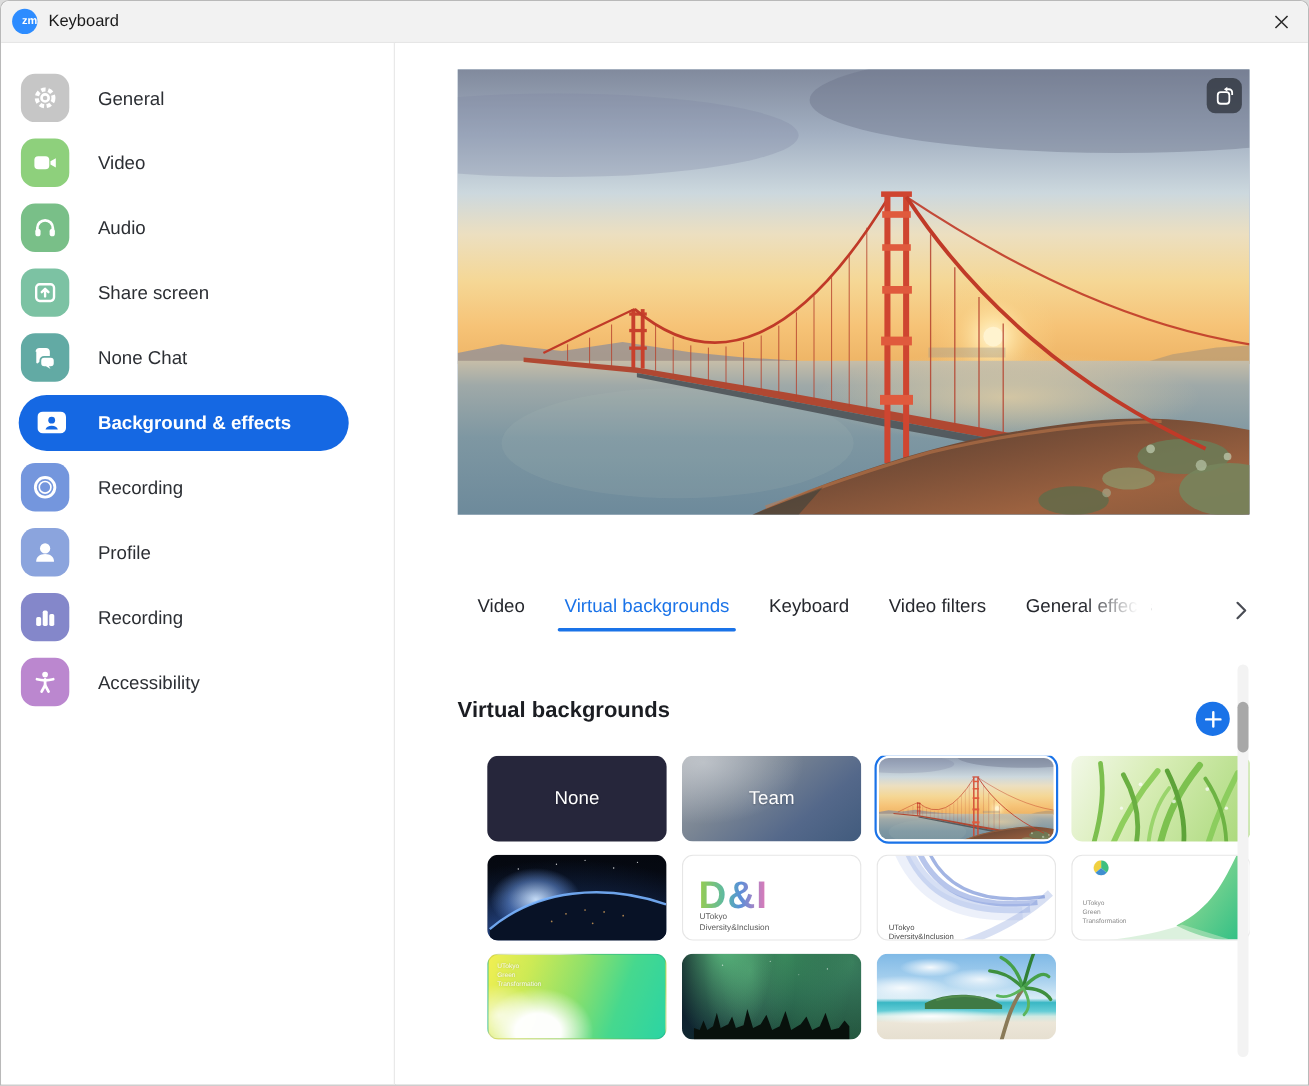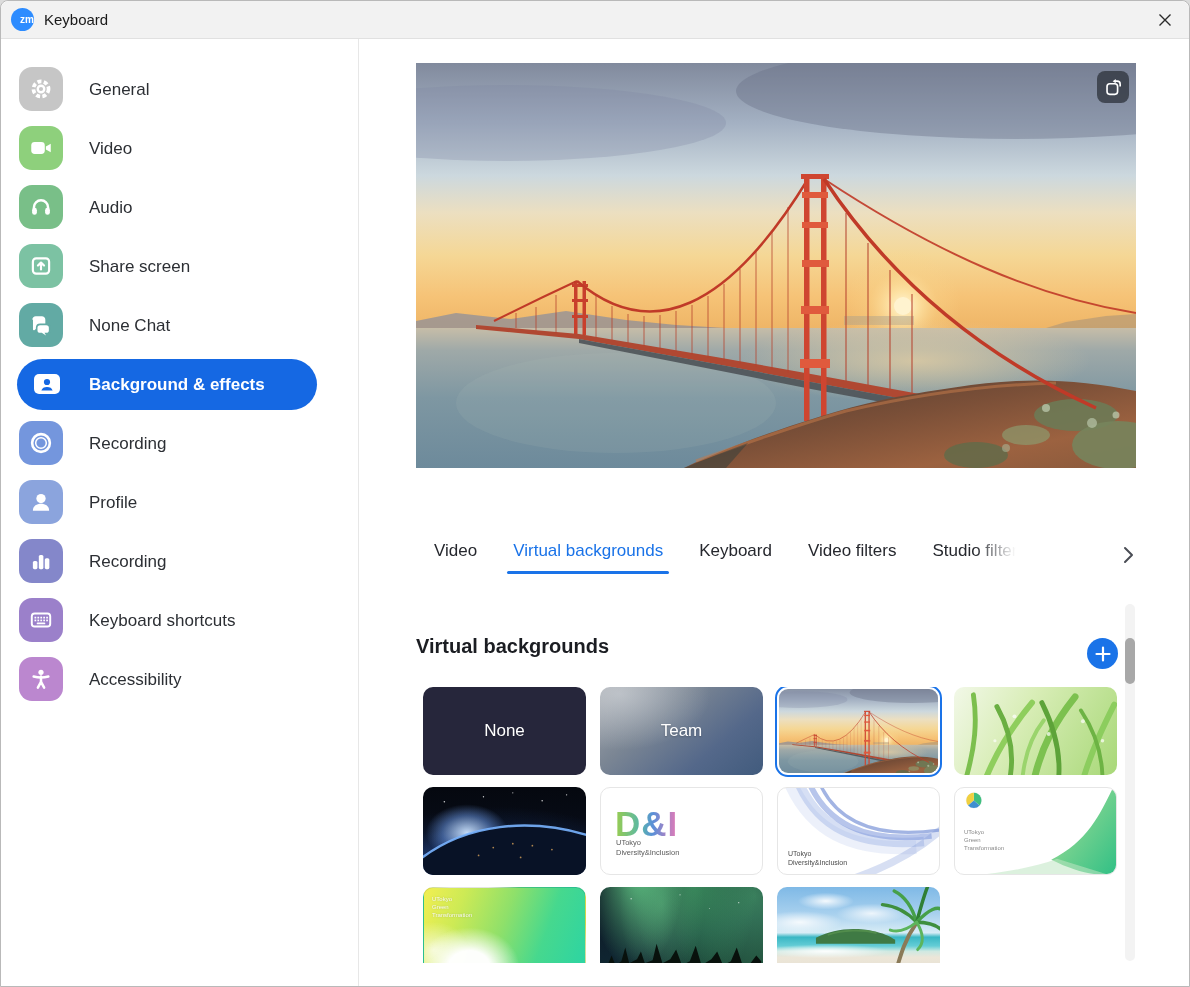--- a/index.html
+++ b/index.html
@@ -45,21 +45,21 @@
   .tab.fade span::after{content:"";position:absolute;top:0;bottom:0;right:0;width:55%;
         background:linear-gradient(90deg,rgba(255,255,255,0),#fff 80%);}
   .tabs-more{position:absolute;left:757px;top:506px;width:22px;height:22px;border:none;background:transparent;cursor:pointer;}
   
   .section-title{position:absolute;left:56px;top:596px;font-size:20px;font-weight:bold;color:#1b1d22;}
   .addbtn{position:absolute;left:727px;top:599px;width:31px;height:31px;border:none;border-radius:50%;
           background:var(--blue);display:flex;align-items:center;justify-content:center;cursor:pointer;}
   
   .bg-scroll{position:absolute;left:63px;top:648px;width:713px;height:276px;overflow:hidden;}
   .bg-grid{display:grid;grid-template-columns:repeat(4,163px);column-gap:14px;row-gap:12px;}
-  .thumb{position:relative;width:163px;height:88px;border-radius:10px;overflow:hidden;cursor:pointer;}
+  .thumb{position:relative;width:163px;height:78px;border-radius:10px;overflow:hidden;cursor:pointer;margin-left:20px;}
   .thumb.selected{border:2px solid #fff;outline:2.5px solid var(--blue);border-radius:11px;}
   .thumb-label{position:absolute;inset:0;display:flex;align-items:center;justify-content:center;
                color:#fff;font-size:17px;text-shadow:0 1px 2px rgba(0,0,0,.25);}
   .white-thumb{background:#fff;border:1px solid #e6e6e6;}
   .t-none{background:#26263b;}
   .t-blur{background:radial-gradient(130px 80px at 12% 8%,rgba(220,224,228,.55),rgba(220,224,228,0) 70%),
           linear-gradient(140deg,#a3a7ad 0%,#7b8694 35%,#54688a 70%,#415b7d 100%);}
   .t-grass{background:linear-gradient(120deg,#f2f8e8 0%,#d8edb6 40%,#a8d878 100%);}
   .t-earth{background:
       radial-gradient(55px 38px at 27% 52%,rgba(205,228,255,.95),rgba(120,170,255,.45) 45%,rgba(120,170,255,0) 75%),
@@ -205,41 +205,20 @@
       <span class="squircle" style="background: rgb(132, 135, 202);">
         <svg width="26" height="26" viewBox="0 0 24 24">
           <rect x="4.5" y="12" width="4.2" height="7.5" rx="1.4" fill="#fff"></rect>
           <rect x="10" y="6.5" width="4.2" height="13" rx="1.4" fill="#fff"></rect>
           <rect x="15.5" y="9.5" width="4.2" height="10" rx="1.4" fill="#fff"></rect>
         </svg>
       </span>
       <span class="side-label">Recording</span>
     </div>
 
-    <div class="side-item">
-      <span class="squircle" style="background: rgb(155, 128, 202);">
-        <svg width="26" height="26" viewBox="0 0 24 24">
-          <rect x="3.5" y="6" width="17" height="12" rx="2.6" stroke="#fff" stroke-width="1.8" fill="none"></rect>
-          <g fill="#fff">
-            <rect x="6" y="9" width="1.6" height="1.6"></rect>
-              <rect x="8.7" y="9" width="1.6" height="1.6"></rect>
-            <rect x="11.4" y="9" width="1.6" height="1.6"></rect>
-              <rect x="14.1" y="9" width="1.6" height="1.6"></rect>
-            <rect x="16.8" y="9" width="1.6" height="1.6"></rect>
-            <rect x="6" y="11.6" width="1.6" height="1.6"></rect>
-              <rect x="8.7" y="11.6" width="1.6" height="1.6"></rect>
-            <rect x="11.4" y="11.6" width="1.6" height="1.6"></rect>
-              <rect x="14.1" y="11.6" width="1.6" height="1.6"></rect>
-            <rect x="16.8" y="11.6" width="1.6" height="1.6"></rect>
-            <rect x="8" y="14.4" width="8" height="1.6" rx=".8"></rect>
-          </g>
-        </svg>
-      </span>
-      <span class="side-label">Keyboard shortcuts</span>
-    </div>
 
     <div class="side-item">
       <span class="squircle" style="background: rgb(187, 135, 207);">
         <svg width="26" height="26" viewBox="0 0 24 24">
           <circle cx="12" cy="5.8" r="2.4" fill="#fff"></circle>
           <path d="M5.2 9.7 c4.4 1.1 9.2 1.1 13.6 0" stroke="#fff" stroke-width="2.3" fill="none" stroke-linecap="round"></path>
           <path d="M12 9.8 V14.6" stroke="#fff" stroke-width="2.3" stroke-linecap="round"></path>
           <path d="M12 14.6 L9.1 20 M12 14.6 L14.9 20" stroke="#fff" stroke-width="2.3" fill="none" stroke-linecap="round"></path>
         </svg>
       </span>
@@ -371,21 +350,21 @@
           <path d="M15,3.2 L11.6,5.6 L15,8 Z" fill="#fff"></path>
         </svg>
       </button>
     </div>
 
     <div class="tabs">
       <div class="tab"><span>Video</span></div>
       <div class="tab active"><span>Virtual backgrounds</span></div>
       <div class="tab"><span>Keyboard</span></div>
       <div class="tab"><span>Video filters</span></div>
-      <div class="tab fade"><span>Studio filters</span></div>
+      <div class="tab fade"><span>General effects</span></div>
     </div>
     <button class="tabs-more">
       <svg width="12" height="18" viewBox="0 0 12 18">
         <path d="M3,2 L10,9 L3,16" stroke="#4a4d55" stroke-width="2" fill="none" stroke-linecap="round" stroke-linejoin="round"></path>
       </svg>
     </button>
 
     <h2 class="section-title">Virtual backgrounds</h2>
     <button class="addbtn">
       <svg width="16" height="16" viewBox="0 0 16 16">

